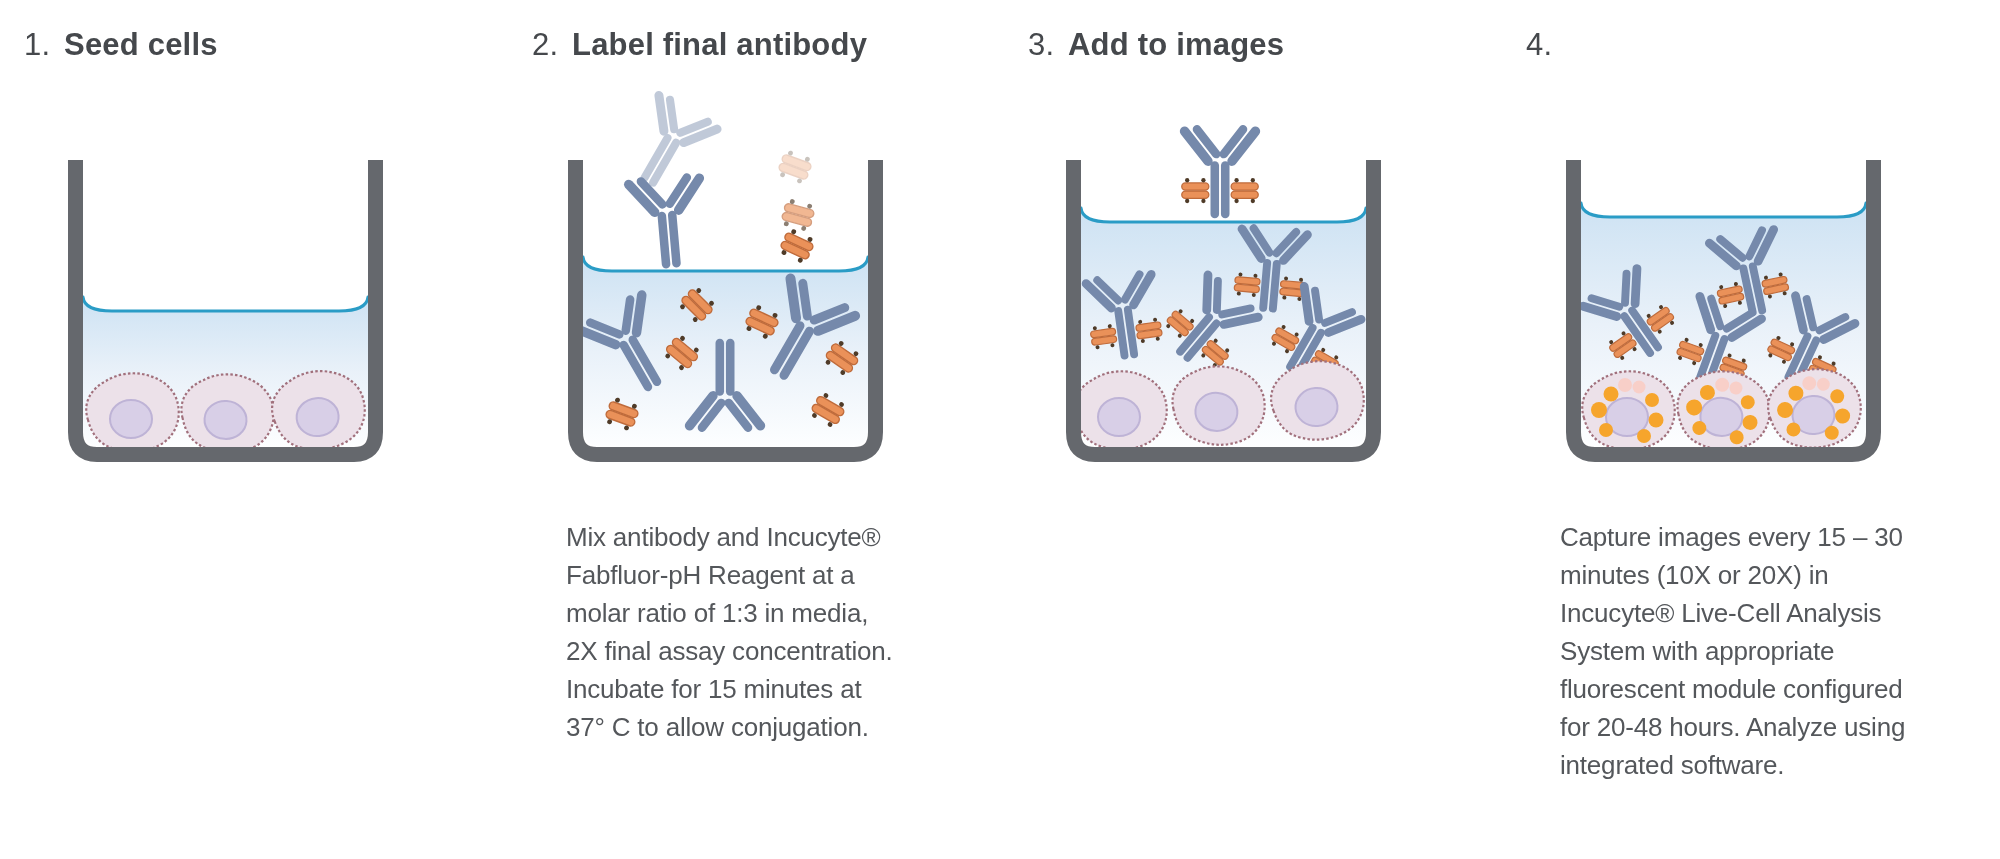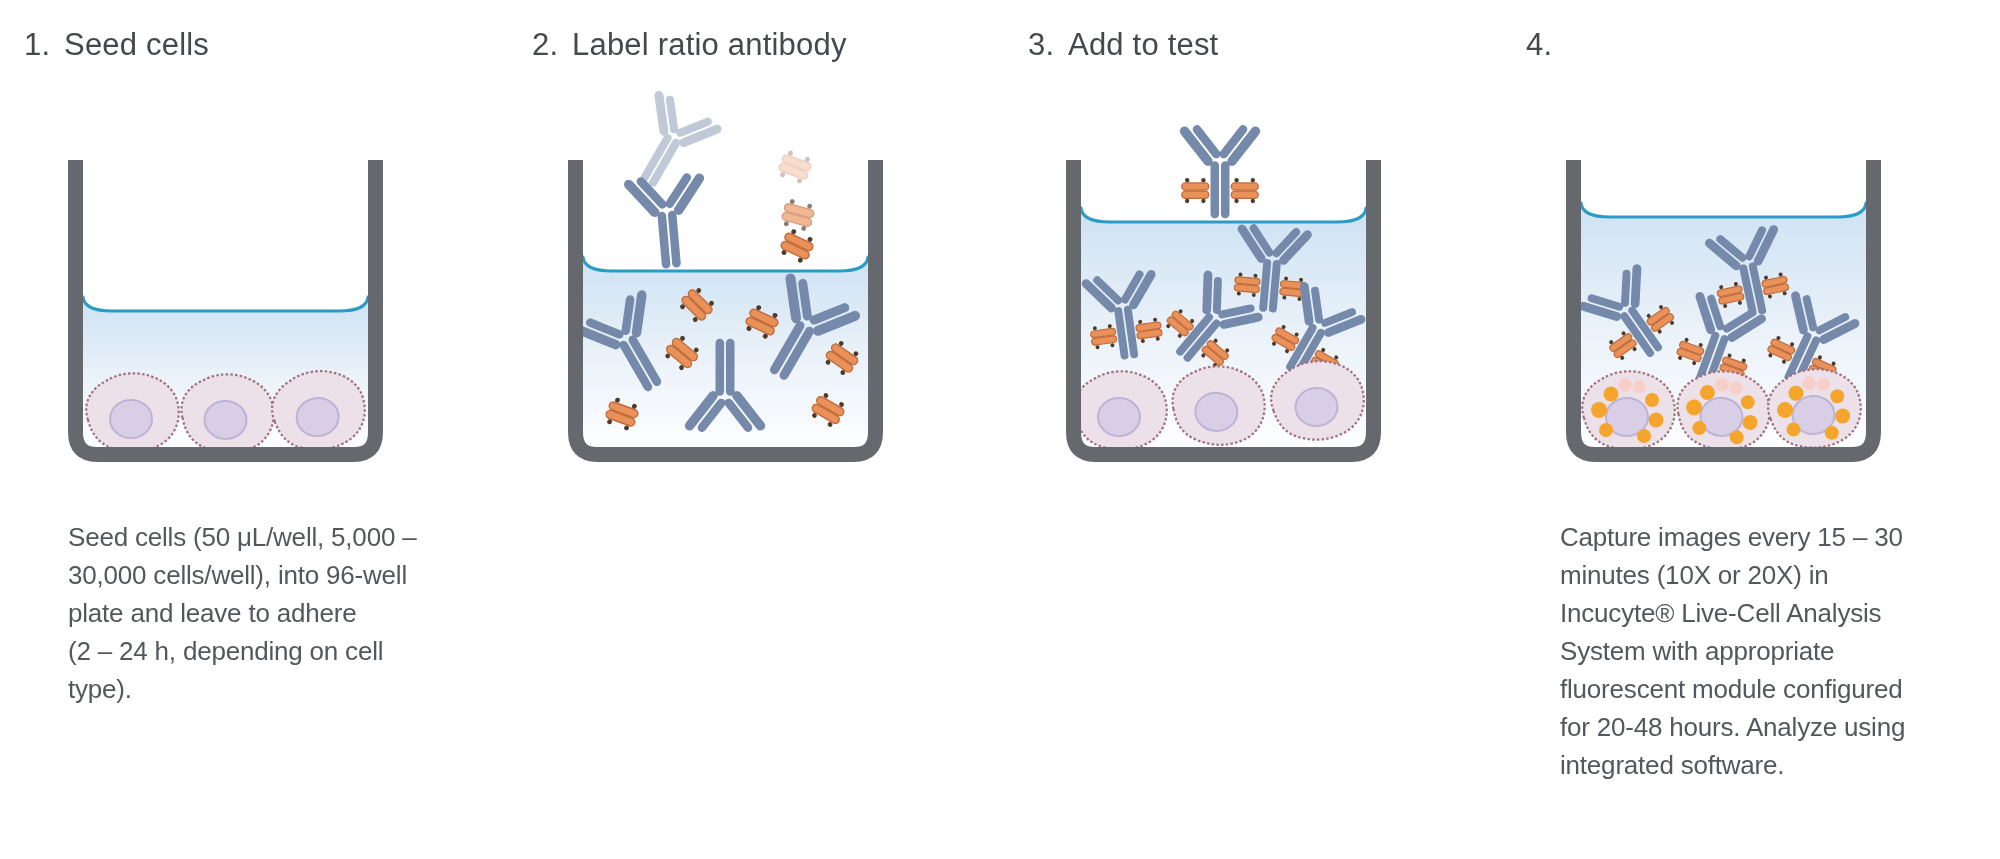--- a/index.html
+++ b/index.html
@@ -11,21 +11,21 @@
     font-family:"Liberation Sans", sans-serif;
     color:#4b4e52;
   }
   .step-title{
     position:absolute;top:22px;
     display:flex;align-items:flex-start;
     font-size:31px;line-height:45px;
     color:#45484c;letter-spacing:0.2px;
   }
   .step-title .num{flex:0 0 40px;}
-  .step-title .ttl{white-space:pre-line;}
+  .step-title .ttl{white-space:pre-line;font-weight:bold;}
   .well-svg{position:absolute;top:75px;width:331px;height:400px;}
   .desc{
     position:absolute;top:518px;width:440px;
     font-size:26px;line-height:38px;
     color:#54575b;letter-spacing:-0.2px;
     white-space:pre-line;
   }
 </style>
 </head>
 <body>
@@ -89,29 +89,24 @@
     <span class="ttl">Seed cells</span>
   </div>
   <svg class="well-svg" style="left:60px" viewBox="0 0 331 400">
     <path fill="url(#lg)" d="M 23 222 C 24 232 34 237 52 237 L 279 237 C 297 237 307 232 308 222 L 308 353 Q 308 371.5 289 371.5 L 42 371.5 Q 23 371.5 23 353 Z"></path>
     <path fill="none" stroke="#2a9cc6" stroke-width="3" stroke-linecap="round" d="M 23 222 C 24 232 34 236 52 236 L 279 236 C 297 236 307 232 308 222"></path>
     <use href="#cellbody" transform="translate(72,337)"></use>
     <use href="#cellbody" transform="translate(167,338) rotate(4)"></use>
     <use href="#cellbody" transform="translate(258,335) rotate(-5)"></use>
     <path fill="none" stroke="#65686d" stroke-width="15" d="M 15.5 85 L 15.5 357 Q 15.5 379.5 37 379.5 L 294 379.5 Q 315.5 379.5 315.5 357 L 315.5 85"></path>
   </svg>
-  <div class="desc" style="left:68px">Seed cells (50 μL/well, 5,000 –
-30,000 cells/well), into 96-well
-plate and leave to adhere
-(2 – 24 h, depending on cell
-type).</div>
 
   <div class="step-title" style="left:532px">
     <span class="num">2.</span>
-    <span class="ttl">Label ratio antibody</span>
+    <span class="ttl">Label final antibody</span>
   </div>
   <svg class="well-svg" style="left:560px" viewBox="0 0 331 400">
     <path fill="url(#lg)" d="M 23 182 C 24 192 34 197 52 197 L 279 197 C 297 197 307 192 308 182 L 308 353 Q 308 371.5 289 371.5 L 42 371.5 Q 23 371.5 23 353 Z"></path>
     <path fill="none" stroke="#2a9cc6" stroke-width="3" stroke-linecap="round" d="M 23 182 C 24 192 34 196 52 196 L 279 196 C 297 196 307 192 308 182"></path>
 
     <use href="#ab" opacity="0.45" transform="translate(112,65) rotate(30) scale(0.9)"></use>
     <use href="#ab" transform="translate(107,140) rotate(-5) scale(0.95)"></use>
 
     <use href="#fab" opacity="0.3" transform="translate(235,92) rotate(20)"></use>
     <use href="#fab" opacity="0.65" transform="translate(238,140) rotate(15)"></use>
@@ -122,24 +117,30 @@
     <use href="#ab" transform="translate(245,253) rotate(30)"></use>
 
     <use href="#fab" transform="translate(137,230) rotate(45)"></use>
     <use href="#fab" transform="translate(202,247) rotate(25)"></use>
     <use href="#fab" transform="translate(122,278) rotate(40)"></use>
     <use href="#fab" transform="translate(282,283) rotate(35)"></use>
     <use href="#fab" transform="translate(62,339) rotate(20)"></use>
     <use href="#fab" transform="translate(268,335) rotate(30)"></use>
     <path fill="none" stroke="#65686d" stroke-width="15" d="M 15.5 85 L 15.5 357 Q 15.5 379.5 37 379.5 L 294 379.5 Q 315.5 379.5 315.5 357 L 315.5 85"></path>
   </svg>
+  <div class="desc" style="left:566px">Mix antibody and Incucyte®
+Fabfluor-pH Reagent at a
+molar ratio of 1:3 in media,
+2X final assay concentration.
+Incubate for 15 minutes at
+37° C to allow conjugation.</div>
 
   <div class="step-title" style="left:1028px">
     <span class="num">3.</span>
-    <span class="ttl">Add to test</span>
+    <span class="ttl">Add to images</span>
   </div>
   <svg class="well-svg" style="left:1058px" viewBox="0 0 331 400">
     <path fill="url(#lg)" d="M 23 133 C 24 143 34 148 52 148 L 279 148 C 297 148 307 143 308 133 L 308 353 Q 308 371.5 289 371.5 L 42 371.5 Q 23 371.5 23 353 Z"></path>
     <path fill="none" stroke="#2a9cc6" stroke-width="3" stroke-linecap="round" d="M 23 133 C 24 143 34 147 52 147 L 279 147 C 297 147 307 143 308 133"></path>
 
     <use href="#conj" transform="translate(162,90) scale(0.95)"></use>
 
     <use href="#conj" transform="translate(65,235) rotate(-8) scale(0.88)"></use>
     <use href="#conj" transform="translate(155,245) rotate(40) scale(0.88)"></use>
     <use href="#conj" transform="translate(214,188) rotate(5) scale(0.88)"></use>

